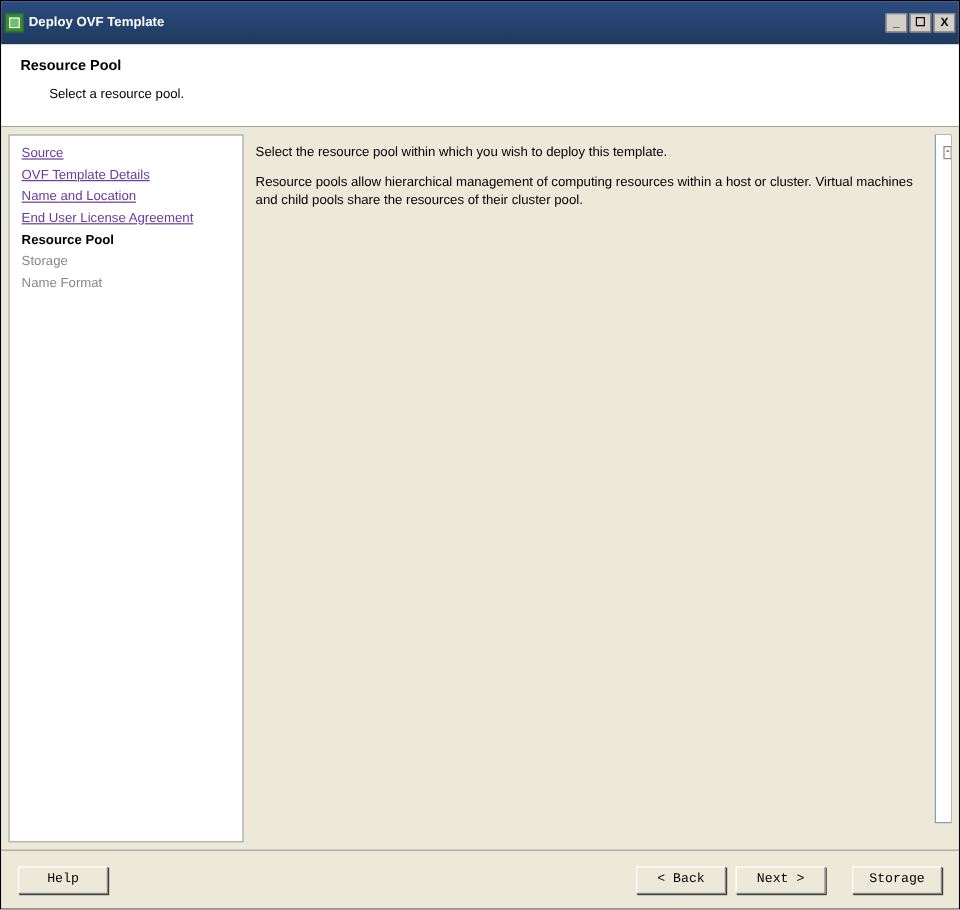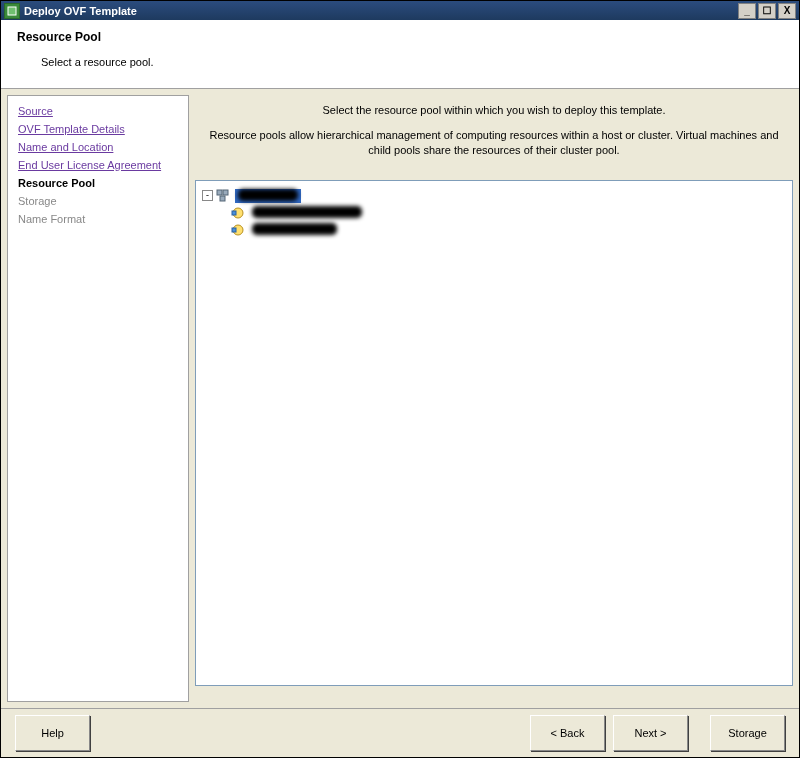--- a/index.html
+++ b/index.html
@@ -13,21 +13,21 @@
 .window {
   width: 800px;
   height: 758px;
   background: #ece9d8;
   border: 1px solid #000;
   box-sizing: border-box;
   display: flex;
   flex-direction: column;
 }
 .titlebar {
-  height: 19px;
+  height: 36px;
   background: linear-gradient(to bottom, #2b4c7e, #1e3a5f);
   color: #fff;
   display: flex;
   align-items: center;
   padding: 0 3px;
   font-weight: bold;
 }
 .titlebar .app-icon {
   width: 14px;
   height: 14px;
@@ -62,21 +62,21 @@
 }
 .header-title { font-weight: bold; font-size: 12px; }
 .header-sub { margin-left: 24px; margin-top: 12px; }
 .content-area {
   flex: 1;
   display: flex;
   background: #ece9d8;
   min-height: 0;
 }
 .sidebar {
-  width: 182px;
+  width: 196px;
   background: #fff;
   border: 1px solid #a0a0a0;
   margin: 6px 0 6px 6px;
   box-sizing: border-box;
   padding: 8px 0 8px 10px;
 }
 .sidebar a, .sidebar .step {
   display: block;
   margin-bottom: 3px;
   line-height: 15px;
@@ -85,22 +85,21 @@
   color: #6a3aa0;
   text-decoration: underline;
   cursor: pointer;
 }
 .sidebar .current-step { font-weight: bold; color: #000; }
 .sidebar .disabled-step { color: #888; }
 .main-panel {
   flex: 1;
   margin: 6px 6px 22px 6px;
   display: flex;
-  flex-direction: column;
-  text-align: center;
+  flex-direction: row;
 }
 .main-desc {
   padding: 8px 4px 12px 4px;
   line-height: 15px;
 }
 .main-desc p { margin: 0 0 10px 0; }
 .tree-box {
   flex: 1;
   background: #fff;
   border: 1px solid #7f9db9;
@@ -146,28 +145,28 @@
   height: 48px;
   border-top: 1px solid #a0a0a0;
   display: flex;
   align-items: center;
   padding: 0 14px;
   background: #ece9d8;
 }
 .footer .spacer { flex: 1; }
 .btn {
   min-width: 75px;
-  height: 36px;
+  height: 23px;
   background: #ece9d8;
   border: 1px solid #888;
   border-top-color: #fff;
   border-left-color: #fff;
   box-shadow: 1px 1px 0 #404040;
   cursor: pointer;
-  font-family: Liberation Sans, sans-serif;
+  font-family: Liberation Mono, monospace;
   font-size: 11px;
   padding: 0 10px;
   margin-left: 8px;
 }
 .btn.help { margin-left: 0; margin-right: auto; }
 </style>
 </head>
 <body>
 
 <div class="window">

